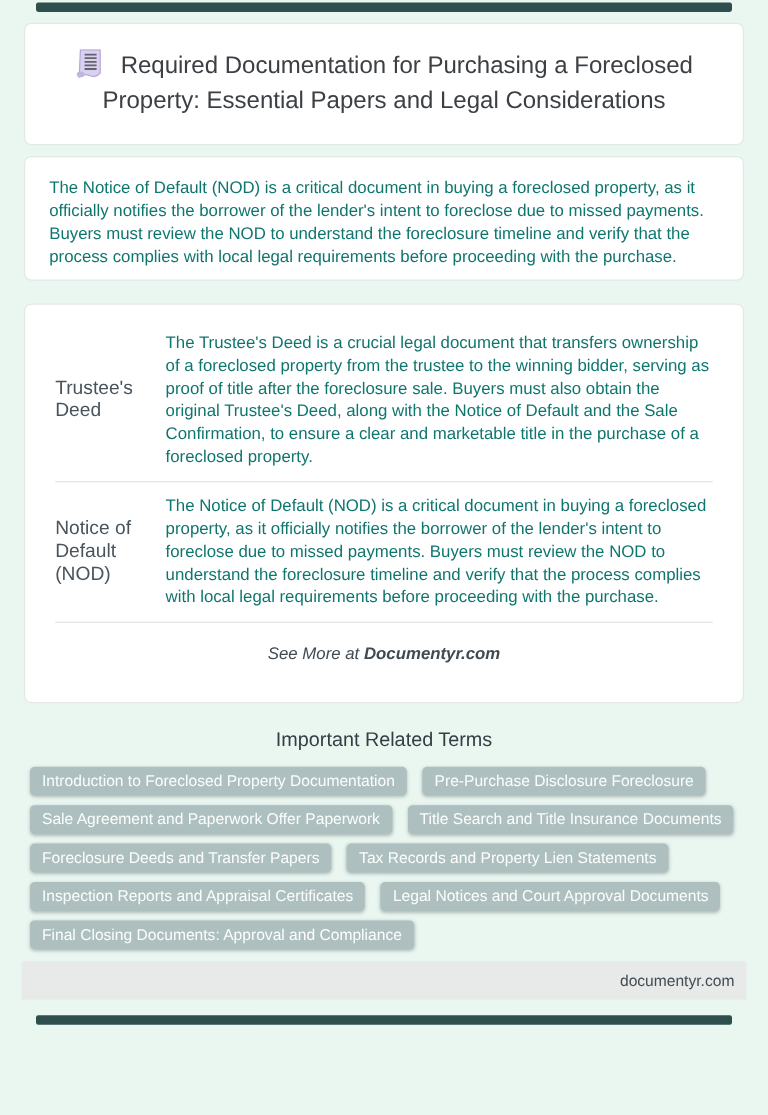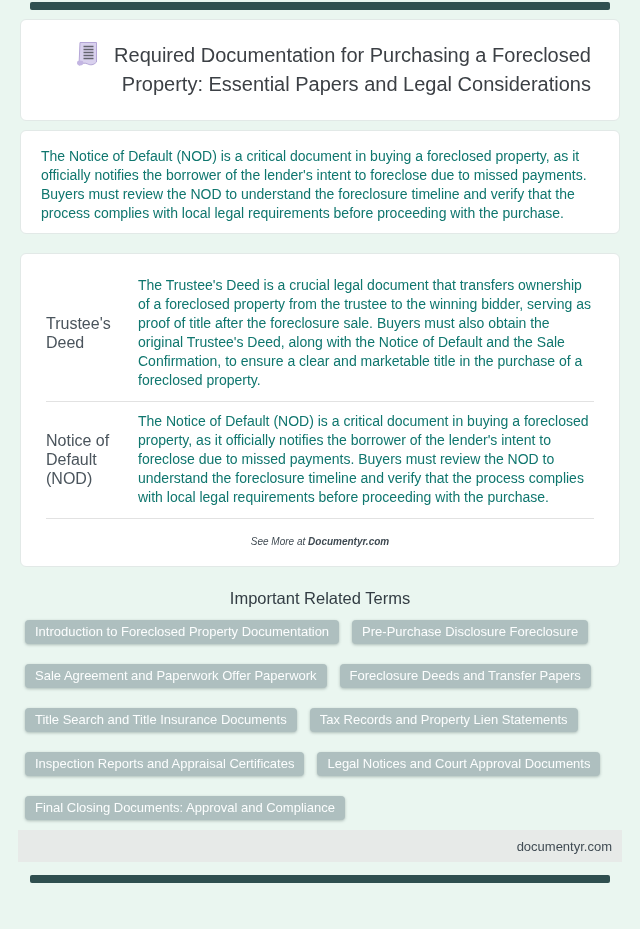--- a/index.html
+++ b/index.html
@@ -26,21 +26,21 @@
     border-radius: 6px;
     margin: 0 20px;
   }
   .title-card { margin-top: 9px; padding: 21px 28px; }
   h1 {
     margin: 0;
     font-size: 20px;
     line-height: 29px;
     font-weight: 400;
     color: #3c4045;
-    text-align: right;
+    text-align: center;
   }
   .doc-icon {
     display: inline-block;
     width: 22px;
     height: 24px;
     vertical-align: -4px;
     margin-right: 16px;
   }
   .intro-card { margin-top: 9px; padding: 16px 20px 10px; }
   .intro-card p, .g-def {
@@ -61,37 +61,37 @@
     font-size: 16px;
     line-height: 19px;
     color: #4a545c;
     display: flex;
     align-items: center;
   }
   .g-def { padding-left: 16px; }
   .see-more {
     text-align: center;
     font-style: italic;
-    font-size: 10px;
+    font-size: 14px;
     color: #3f4a52;
-    margin: 17px 0 7px;
+    margin: 17px 0 21px;
   }
   .see-more b { font-weight: bold; }
   .related-heading {
     text-align: center;
     font-size: 16.5px;
     font-weight: 400;
     color: #333d44;
     margin: 22px 0 0;
   }
   .terms-wrap {
     margin: 12px 25px 0;
     display: flex;
     flex-wrap: wrap;
-    gap: 20px 13px;
+    gap: 8px 13px;
   }
   .term-btn {
     display: inline-block;
     background: #aebfbf;
     color: #fcfefe;
     font-size: 13px;
     line-height: 24px;
     height: 24px;
     padding: 0 10px;
     border: none;
@@ -151,22 +151,22 @@
   </div>
   <div class="see-more"><span>See More at </span><b>Documentyr.com</b></div>
 </div>
 
 <h2 class="related-heading">Important Related Terms</h2>
 
 <div class="terms-wrap">
   <button class="term-btn">Introduction to Foreclosed Property Documentation</button>
   <button class="term-btn">Pre-Purchase Disclosure Foreclosure</button>
   <button class="term-btn">Sale Agreement and Paperwork Offer Paperwork</button>
+  <button class="term-btn">Title Search and Title Insurance Documents</button>
   <button class="term-btn">Foreclosure Deeds and Transfer Papers</button>
-  <button class="term-btn">Title Search and Title Insurance Documents</button>
   <button class="term-btn">Tax Records and Property Lien Statements</button>
   <button class="term-btn">Inspection Reports and Appraisal Certificates</button>
   <button class="term-btn">Legal Notices and Court Approval Documents</button>
   <button class="term-btn">Final Closing Documents: Approval and Compliance</button>
 </div>
 
 <div class="footer-strip">
   <span>documentyr.com</span>
 </div>
 

